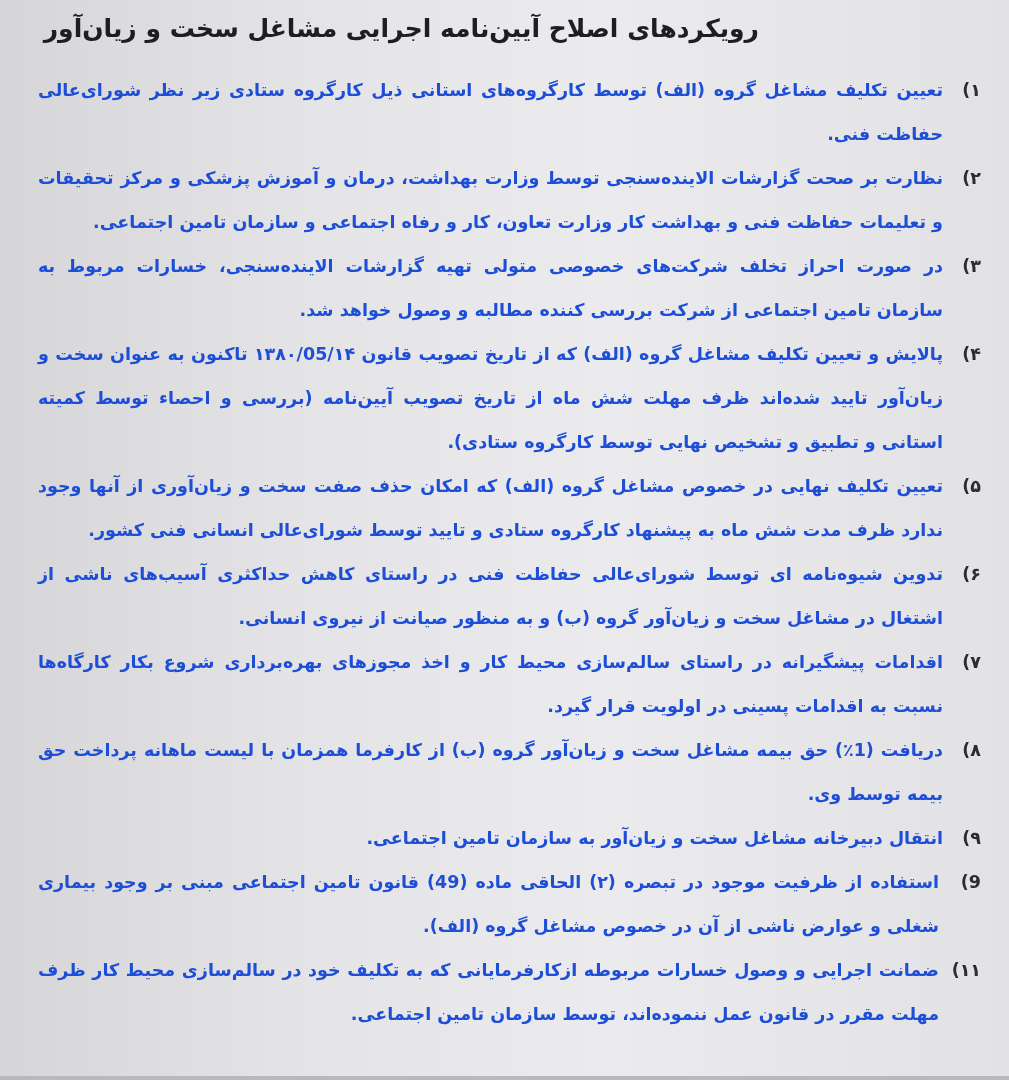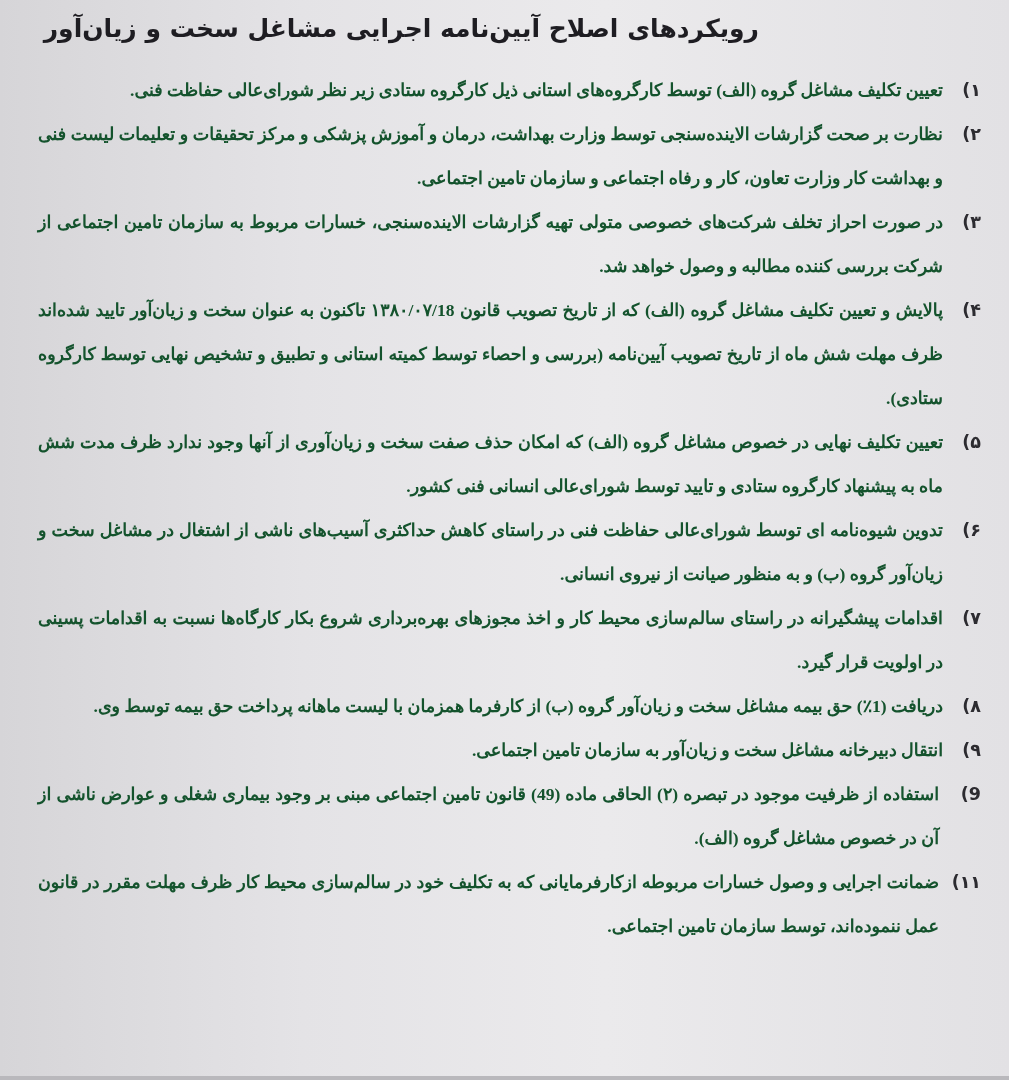--- a/index.html
+++ b/index.html
@@ -52,22 +52,21 @@
       text-align: right;
       white-space: nowrap;
       font-weight: bold;
     }
     .num.wide { flex-basis: 42px; }
     .text {
       flex: 1;
       text-align: justify;
       text-align-last: right;
       font-weight: bold;
-      color: #14532d;
-      font-family: Liberation Serif, serif;
+      color: #1d4ed8;
     }
     .bottom-shadow {
       position: absolute;
       left: 0; right: 0; bottom: 0;
       height: 4px;
       background: #b9b8bc;
     }
   </style>
 </head>
 <body>
@@ -75,29 +74,29 @@
 <div class="page">
   <div class="title">رویکردهای اصلاح آیین‌نامه اجرایی مشاغل سخت و زیان‌آور</div>
 
   <ol class="items">
     <li class="item">
       <span class="num">۱)</span>
       <span class="text">تعیین تکلیف مشاغل گروه (الف) توسط کارگروه‌های استانی ذیل کارگروه ستادی زیر نظر شورای‌عالی حفاظت فنی.</span>
     </li>
     <li class="item">
       <span class="num">۲)</span>
-      <span class="text">نظارت بر صحت گزارشات الاینده‌سنجی توسط وزارت بهداشت، درمان و آموزش پزشکی و مرکز تحقیقات و تعلیمات لیست فنی و بهداشت کار وزارت تعاون، کار و رفاه اجتماعی و سازمان تامین اجتماعی.</span>
+      <span class="text">نظارت بر صحت گزارشات الاینده‌سنجی توسط وزارت بهداشت، درمان و آموزش پزشکی و مرکز تحقیقات و تعلیمات حفاظت فنی و بهداشت کار وزارت تعاون، کار و رفاه اجتماعی و سازمان تامین اجتماعی.</span>
     </li>
     <li class="item">
       <span class="num">۳)</span>
       <span class="text">در صورت احراز تخلف شرکت‌های خصوصی متولی تهیه گزارشات الاینده‌سنجی، خسارات مربوط به سازمان تامین اجتماعی از شرکت بررسی کننده مطالبه و وصول خواهد شد.</span>
     </li>
     <li class="item">
       <span class="num">۴)</span>
-      <span class="text">پالایش و تعیین تکلیف مشاغل گروه (الف) که از تاریخ تصویب قانون ۱۳۸۰/۰۷/18 تاکنون به عنوان سخت و زیان‌آور تایید شده‌اند ظرف مهلت شش ماه از تاریخ تصویب آیین‌نامه (بررسی و احصاء توسط کمیته استانی و تطبیق و تشخیص نهایی توسط کارگروه ستادی).</span>
+      <span class="text">پالایش و تعیین تکلیف مشاغل گروه (الف) که از تاریخ تصویب قانون ۱۳۸۰/05/۱۴ تاکنون به عنوان سخت و زیان‌آور تایید شده‌اند ظرف مهلت شش ماه از تاریخ تصویب آیین‌نامه (بررسی و احصاء توسط کمیته استانی و تطبیق و تشخیص نهایی توسط کارگروه ستادی).</span>
     </li>
     <li class="item">
       <span class="num">۵)</span>
       <span class="text">تعیین تکلیف نهایی در خصوص مشاغل گروه (الف) که امکان حذف صفت سخت و زیان‌آوری از آنها وجود ندارد ظرف مدت شش ماه به پیشنهاد کارگروه ستادی و تایید توسط شورای‌عالی انسانی فنی کشور.</span>
     </li>
     <li class="item">
       <span class="num">۶)</span>
       <span class="text">تدوین شیوه‌نامه ای توسط شورای‌عالی حفاظت فنی در راستای کاهش حداکثری آسیب‌های ناشی از اشتغال در مشاغل سخت و زیان‌آور گروه (ب) و به منظور صیانت از نیروی انسانی.</span>
     </li>
     <li class="item">

